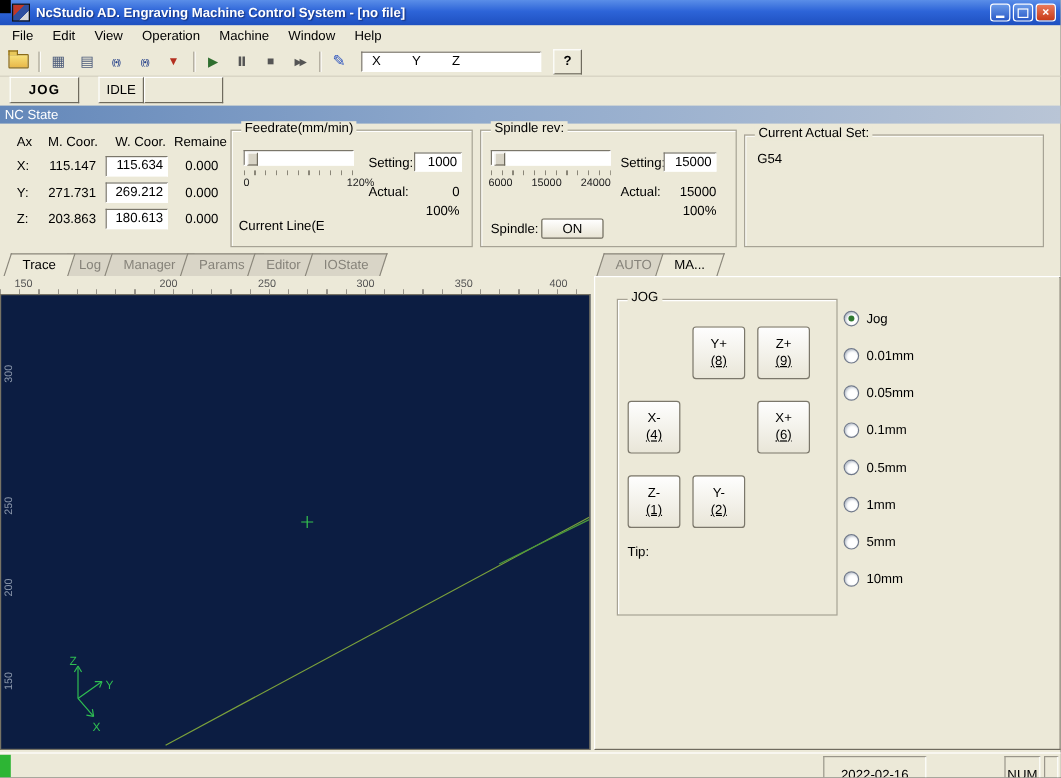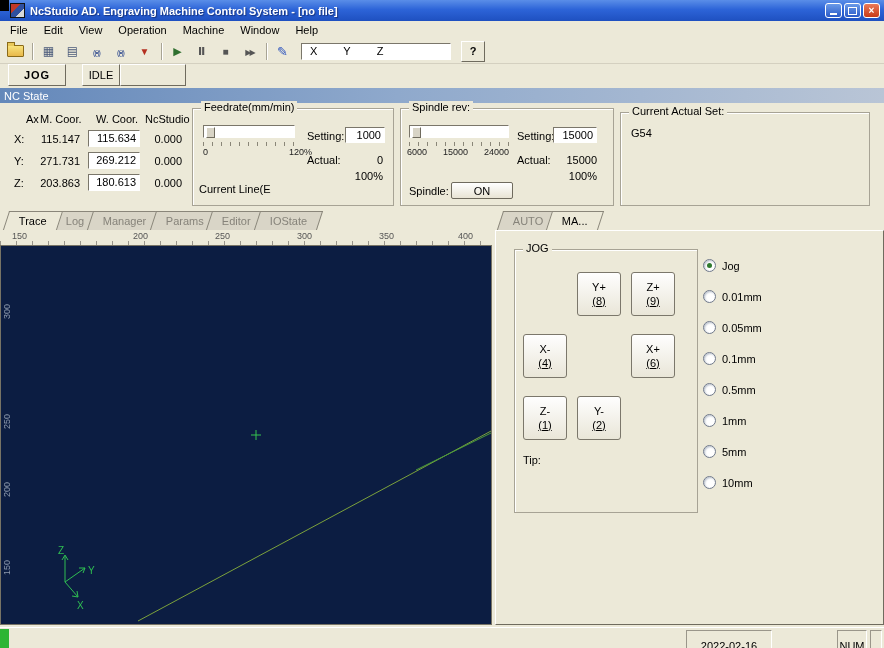--- a/index.html
+++ b/index.html
@@ -176,24 +176,24 @@
   <div class="modebtn" style="left:8px;top:64px;width:58px;font-weight:bold;letter-spacing:1px;">JOG</div>
   <div class="modebtn" style="left:82px;top:64px;width:38px;">IDLE</div>
   <div class="modebtn" style="left:120px;top:64px;width:66px;"></div>
 
   <div class="nchdr">
     <span>NC State</span>
   </div>
 
   <div class="statepanel">
 
-    <span class="lbl" style="left:26px;top:10px;">Ax</span>
+    <span class="lbl" style="left:14px;top:10px;">Ax</span>
     <span class="lbl" style="left:40px;top:10px;">M. Coor.</span>
     <span class="lbl" style="left:96px;top:10px;">W. Coor.</span>
-    <span class="lbl" style="left:145px;top:10px;">NcStudio</span>
+    <span class="lbl" style="left:145px;top:10px;">Remaine</span>
 
     <span class="lbl" style="left:14px;top:30px;">X:</span>
     <span class="rval" style="left:32px;top:30px;width:48px;">115.147</span>
     <span class="sunkfield" style="left:88px;top:27px;width:52px;height:17px;">115.634</span>
     <span class="rval" style="left:142px;top:30px;width:40px;">0.000</span>
 
     <span class="lbl" style="left:14px;top:52px;">Y:</span>
     <span class="rval" style="left:32px;top:52px;width:48px;">271.731</span>
     <span class="sunkfield" style="left:88px;top:49px;width:52px;height:17px;">269.212</span>
     <span class="rval" style="left:142px;top:52px;width:40px;">0.000</span>
@@ -227,21 +227,21 @@
       <span class="ticks" style="left:8px;top:33px;width:100px;"></span>
       <span class="lbl small" style="left:6px;top:38px;">6000</span>
       <span class="lbl small" style="left:42px;top:38px;">15000</span>
       <span class="lbl small" style="left:83px;top:38px;">24000</span>
       <span class="lbl" style="left:116px;top:21px;">Setting:</span>
       <span class="sunkfield" style="left:152px;top:18px;width:44px;height:16px;">15000</span>
       <span class="lbl" style="left:116px;top:45px;">Actual:</span>
       <span class="rval" style="left:152px;top:45px;width:44px;">15000</span>
       <span class="rval" style="left:152px;top:61px;width:44px;">100%</span>
       <span class="lbl" style="left:8px;top:76px;">Spindle:</span>
-      <span class="xpbtn" style="left:50px;top:73px;width:62px;height:17px;">ON</span>
+      <span class="xpbtn" style="left:50px;top:73px;width:52px;height:17px;">ON</span>
     </div>
 
     <div class="groupbox" style="left:620px;top:9px;width:248px;height:92px;">
       <span class="legend">Current Actual Set:</span>
       <span class="lbl" style="left:10px;top:14px;">G54</span>
     </div>
   </div>
 
   <div class="tabstrip" style="left:6px;top:211px;">
     <div class="tab active">

